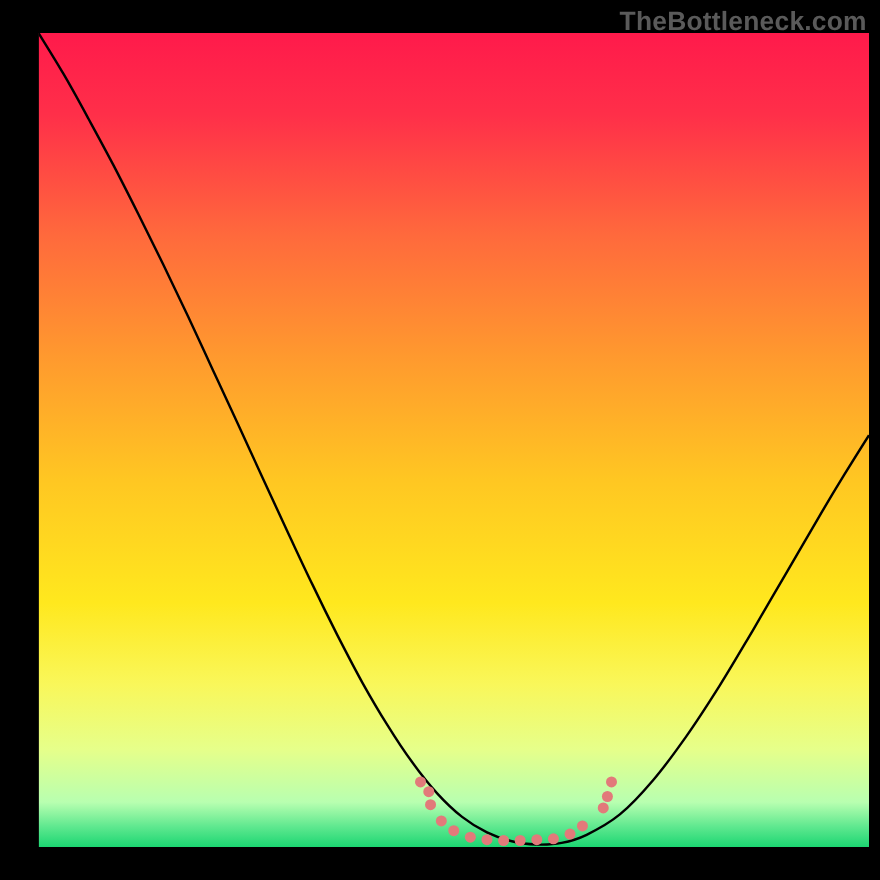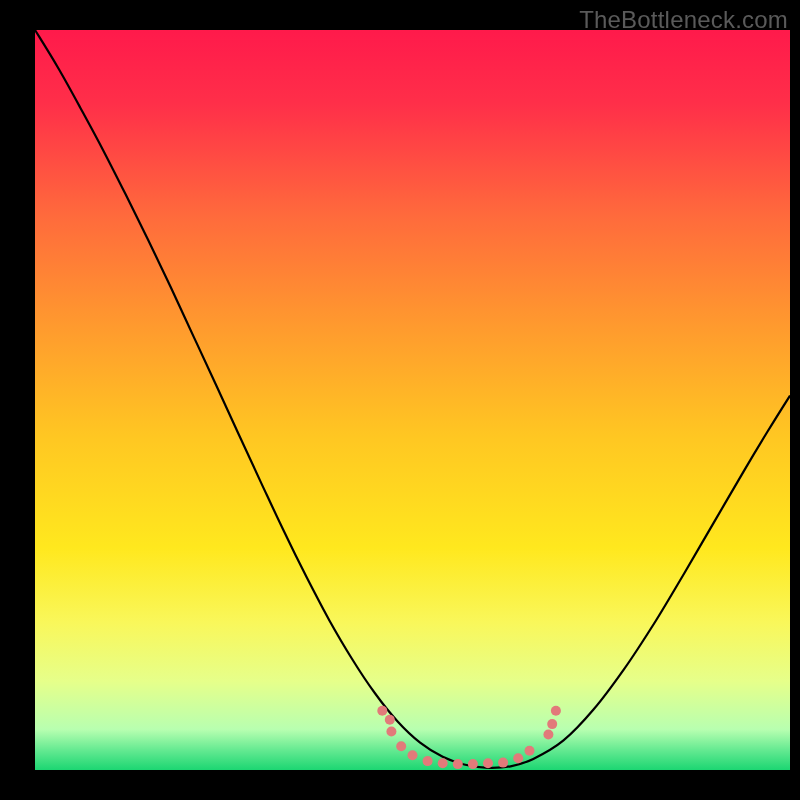--- a/index.html
+++ b/index.html
@@ -41,21 +41,21 @@
     width: 100%;
     height: 100%;
     pointer-events: none;
   }
   .watermark {
     position: absolute;
     top: 6px;
     right: 12px;
     color: #5a5a5a;
     font-size: 24px;
-    font-weight: 400;
+    font-weight: 700;
     letter-spacing: 0.2px;
     pointer-events: none;
     user-select: none;
   }
 </style>
 </head>
 <body>
 
 <div class="frame">
 

